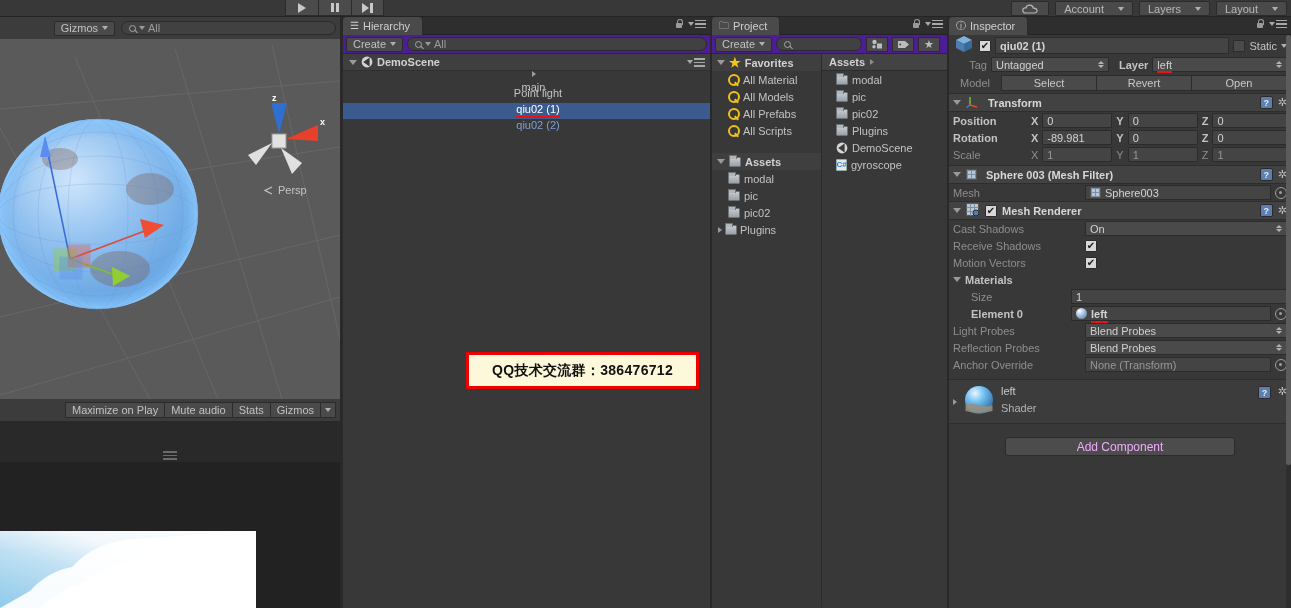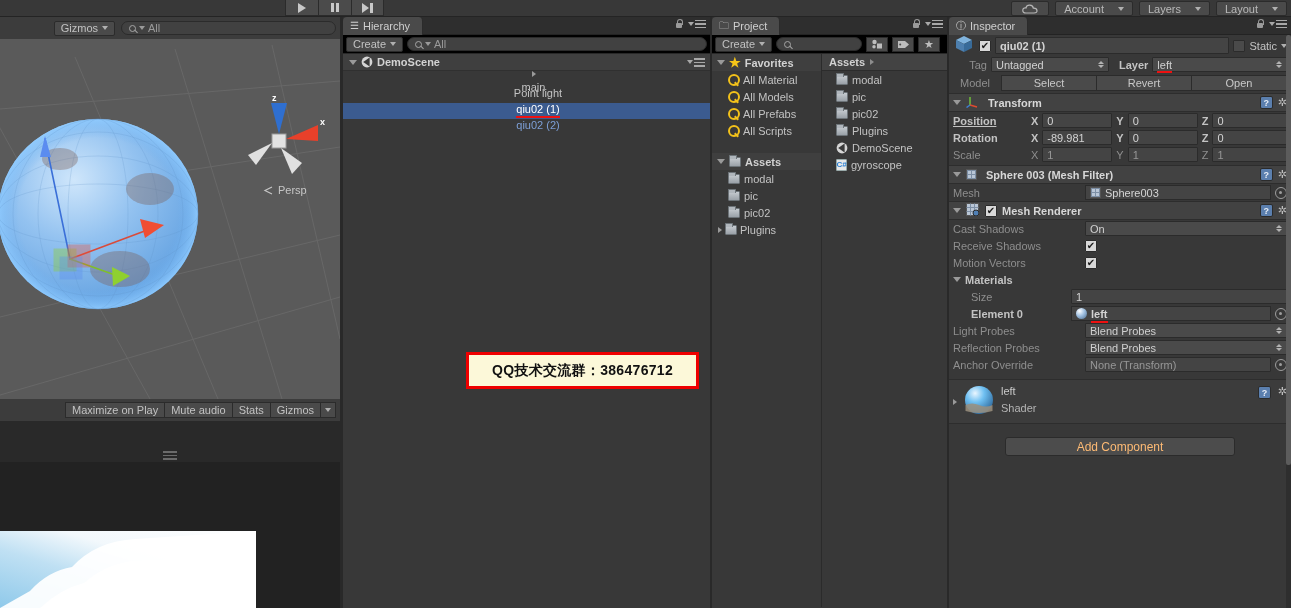--- a/index.html
+++ b/index.html
@@ -44,21 +44,21 @@
   .burger { display: flex; align-items: center; gap: 1px; }
   .burger .caret {
     width: 0; height: 0; border-left: 3px solid transparent;
     border-right: 3px solid transparent; border-top: 4px solid #a8a8a8;
   }
   .burger .lines { display: flex; flex-direction: column; gap: 2px; }
   .burger .lines i { display: block; width: 11px; height: 1.5px; background: #a8a8a8; }
 
   
   .subtoolbar {
-    height: 19px; background: #000000;
+    height: 19px; background: #4c1d95;
     border-bottom: 1px solid #282828;
     display: flex; align-items: center; padding: 0 3px; gap: 4px;
   }
   .mini-btn {
     height: 15px; padding: 0 6px; background: #4a4a4a;
     border: 1px solid #2b2b2b; border-radius: 2px;
     color: #c2c2c2; font-size: 11px;
     display: inline-flex; align-items: center; gap: 4px;
   }
   .dd-caret {
@@ -277,21 +277,21 @@
   .mesh-glyph {
     width: 11px; height: 11px; flex: none;
     background: #b9c6d6; border: 1px solid #555;
     background-image: linear-gradient(#7d8fa5 1px, transparent 1px),
                       linear-gradient(90deg, #7d8fa5 1px, transparent 1px);
     background-size: 4px 4px;
   }
   .add-comp {
     width: 230px; height: 19px; margin: 13px auto 0 auto;
     background: #4c4c4c; border: 1px solid #2b2b2b; border-radius: 3px;
-    color: #fdba74; font-size: 12px;
+    color: #f0abfc; font-size: 12px;
     display: flex; align-items: center; justify-content: center;
   }
 
   
   #top-toolbar {
     position: absolute; left: 0; top: 0; width: 1291px; height: 17px;
     background: #383838; border-bottom: 1px solid #242424;
   }
   .play-group {
     position: absolute; left: 285px; top: -1px; display: flex;
@@ -790,21 +790,21 @@
           </svg>
         </span>
         <span class="comp-title" style="margin-left:4px;">Transform</span>
         <span class="hdr-right">
           <span class="help-icon">?</span>
           <span class="gear">✲</span>
         </span>
       </div>
 
       <div class="row">
-        <span class="lbl bold" style="width:74px;text-decoration:underline;">Position</span>
+        <span class="lbl bold" style="width:74px;">Position</span>
         <span class="lbl bold">X</span>
         <span class="field" style="width:70px;">0</span>
         <span class="lbl bold">Y</span>
         <span class="field" style="width:70px;">0</span>
         <span class="lbl bold">Z</span>
         <span class="field" style="flex:1;">0</span>
       </div>
       <div class="row">
         <span class="lbl bold" style="width:74px;">Rotation</span>
         <span class="lbl bold">X</span>

